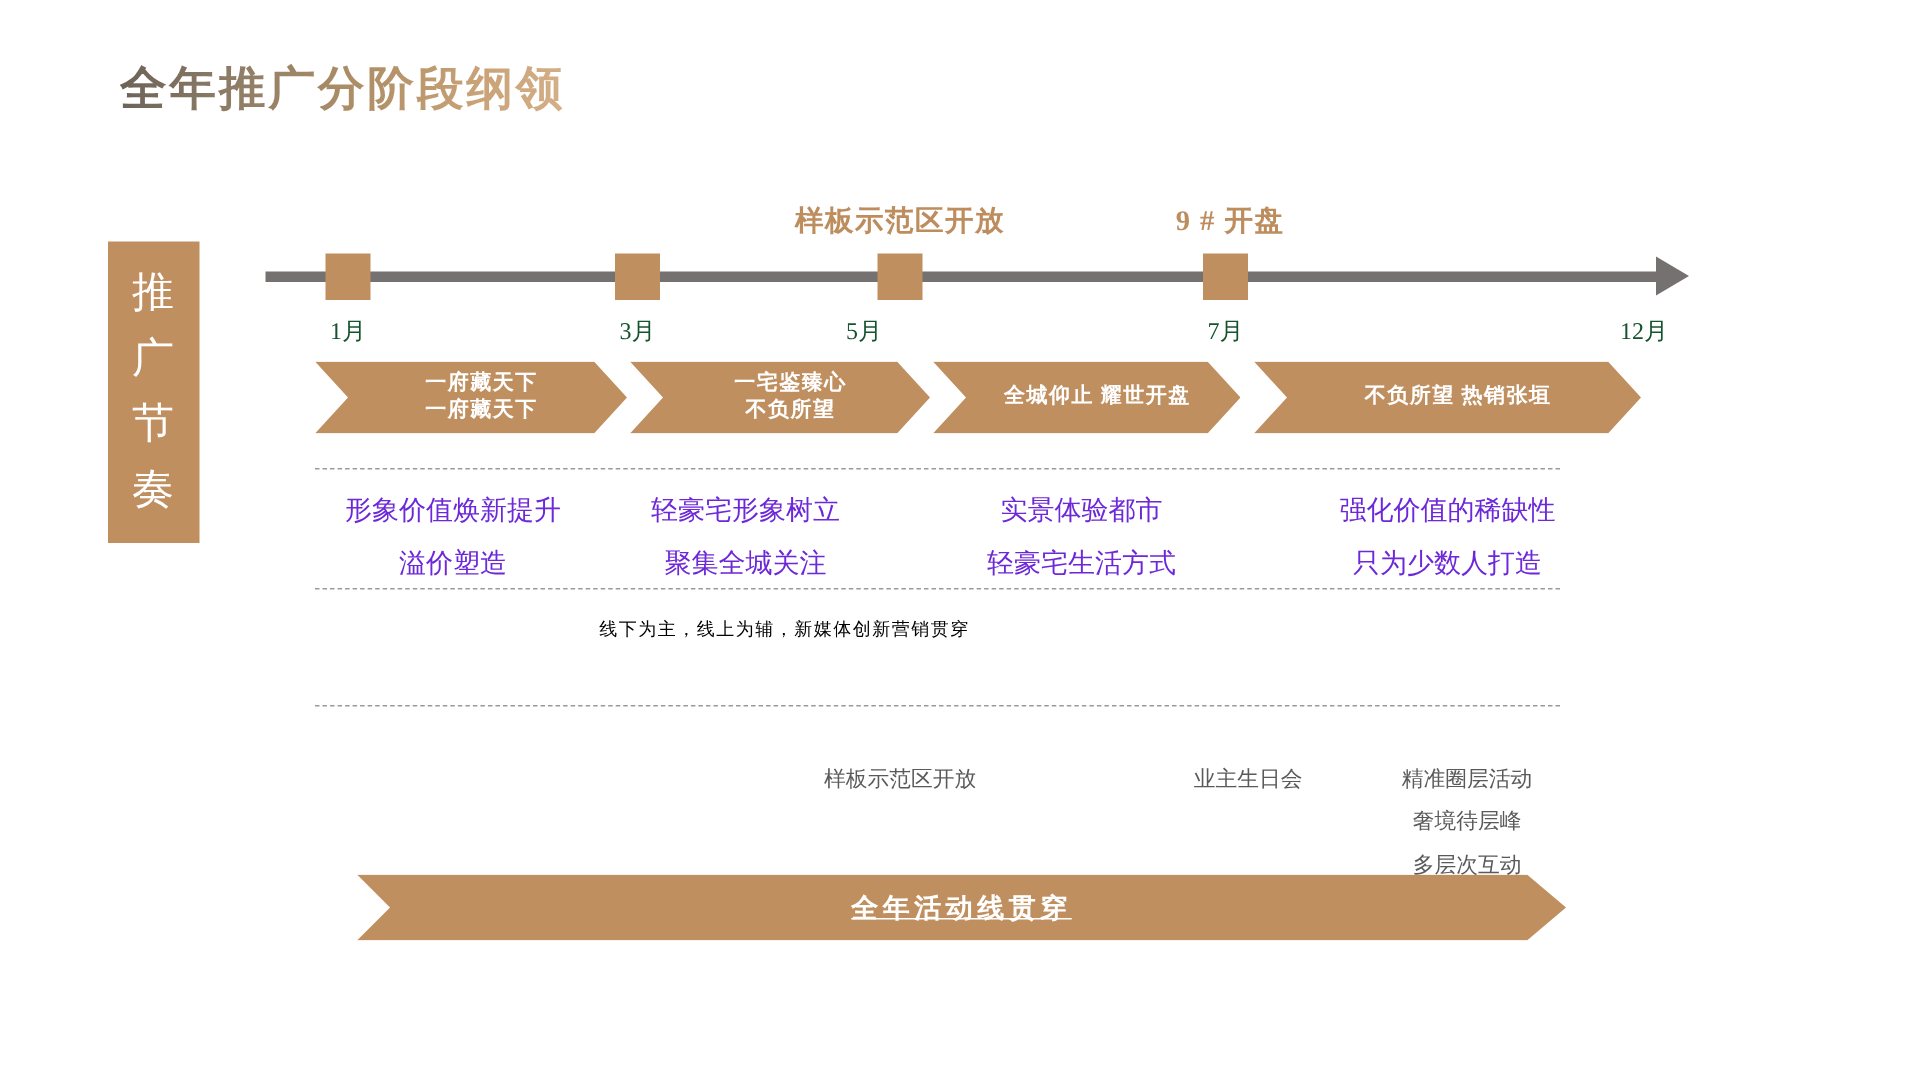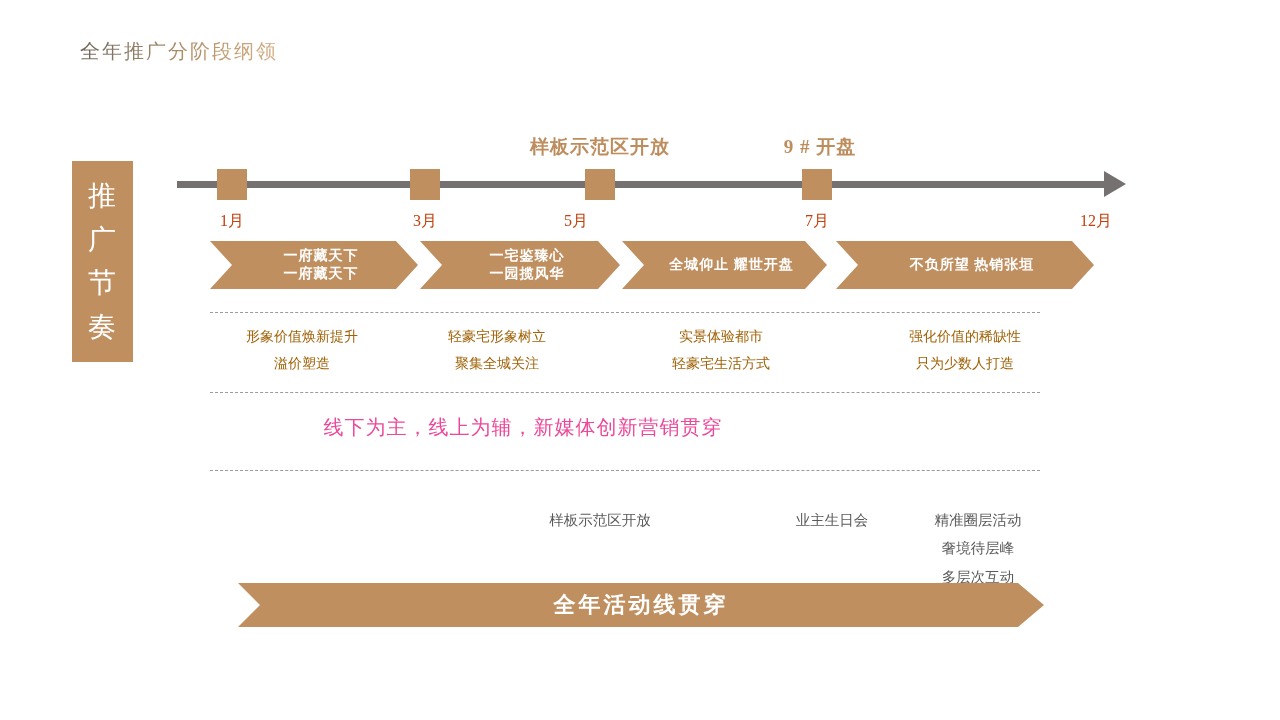--- a/index.html
+++ b/index.html
@@ -14,22 +14,22 @@
     overflow: hidden;
     font-family: "Liberation Serif", "DejaVu Serif", serif;
     color: #595959;
   }
 
   
   #slide-title {
     position: absolute;
     left: 80px;
     top: 38px;
-    font-size: 20px;
-    font-weight: normal;
+    font-size: 31px;
+    font-weight: bold;
     letter-spacing: 2px;
     white-space: nowrap;
     background: linear-gradient(95deg, #6b6257 0%, #8a7a66 22%, #b08f66 55%, #c9a277 80%, #d4b088 100%);
     -webkit-background-clip: text;
     background-clip: text;
     color: transparent;
     -webkit-text-fill-color: transparent;
   }
 
   
@@ -76,21 +76,21 @@
     position: absolute;
     width: 30px;
     height: 31px;
     background: #c08f60;
     top: 169px;
   }
   .tl-month {
     position: absolute;
     top: 211px;
     font-size: 16px;
-    color: #c2410c;
+    color: #14532d;
     white-space: nowrap;
     transform: translateX(-50%);
   }
   .tl-event {
     position: absolute;
     top: 134px;
     font-size: 19px;
     font-weight: bold;
     color: #bd8d5e;
     white-space: nowrap;
@@ -125,38 +125,38 @@
     position: absolute;
     left: 210px;
     width: 830px;
     border-top: 1px dashed #9a9a9a;
     height: 0;
   }
 
   
   .phase-desc {
     position: absolute;
-    font-size: 14px;
-    color: #a16207;
+    font-size: 18px;
+    color: #6d28d9;
     line-height: 1.95;
     text-align: center;
     white-space: nowrap;
     transform: translateX(-50%);
   }
   .phase-desc span { display: block; }
 
   
   #strategy {
     position: absolute;
     top: 408px;
     left: 0;
     width: 1046px;
     text-align: center;
-    color: #ec4899;
-    font-size: 20px;
+    color: #000000;
+    font-size: 12px;
     line-height: 1.9;
     letter-spacing: 1px;
   }
   #strategy span { display: block; }
 
   
   .activity-col {
     position: absolute;
     font-size: 14.5px;
     color: #5a5a5a;
@@ -169,28 +169,29 @@
 
   
   #bottom-banner {
     position: absolute;
     left: 238px;
     top: 583px;
     width: 806px;
     height: 44px;
     background: #c08f60;
     color: #ffffff;
-    font-size: 22px;
+    font-size: 18px;
     font-weight: bold;
     letter-spacing: 3px;
     display: flex;
     align-items: center;
     justify-content: center;
     clip-path: polygon(0 0, calc(100% - 26px) 0, 100% 50%, calc(100% - 26px) 100%, 0 100%, 22px 50%);
     box-sizing: border-box;
+    text-decoration: underline;
   }
 </style>
 </head>
 <body>
 
 <div id="slide-title">全年推广分阶段纲领</div>
 
 <div id="side-label">
   <span>推</span>
   <span>广</span>
@@ -214,21 +215,21 @@
 
 <div class="tl-event" style="left:600px">样板示范区开放</div>
 <div class="tl-event" style="left:820px">9 # 开盘</div>
 
 <div class="chevron" style="left:210px;width:208px">
   <span>一府藏天下</span>
   <span>一府藏天下</span>
 </div>
 <div class="chevron" style="left:420px;width:200px">
   <span>一宅鉴臻心</span>
-  <span>一园揽风华</span>
+  <span>不负所望</span>
 </div>
 <div class="chevron" style="left:622px;width:205px">
   <span>全城仰止 耀世开盘</span>
 </div>
 <div class="chevron" style="left:836px;width:258px">
   <span>不负所望 热销张垣</span>
 </div>
 
 <div class="dashed-rule" style="top:312px"></div>
 

